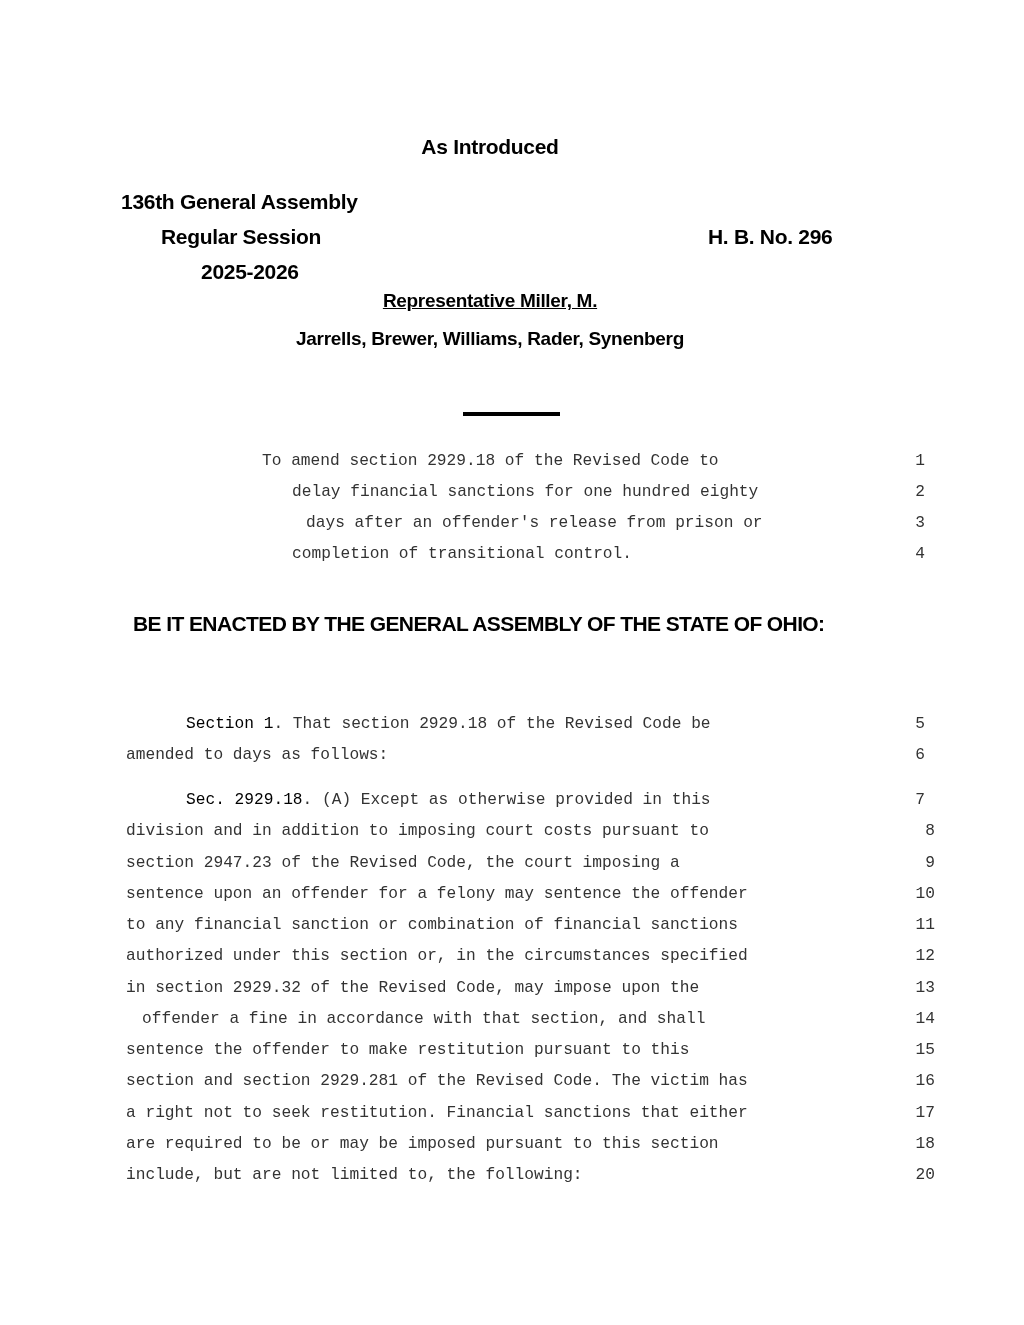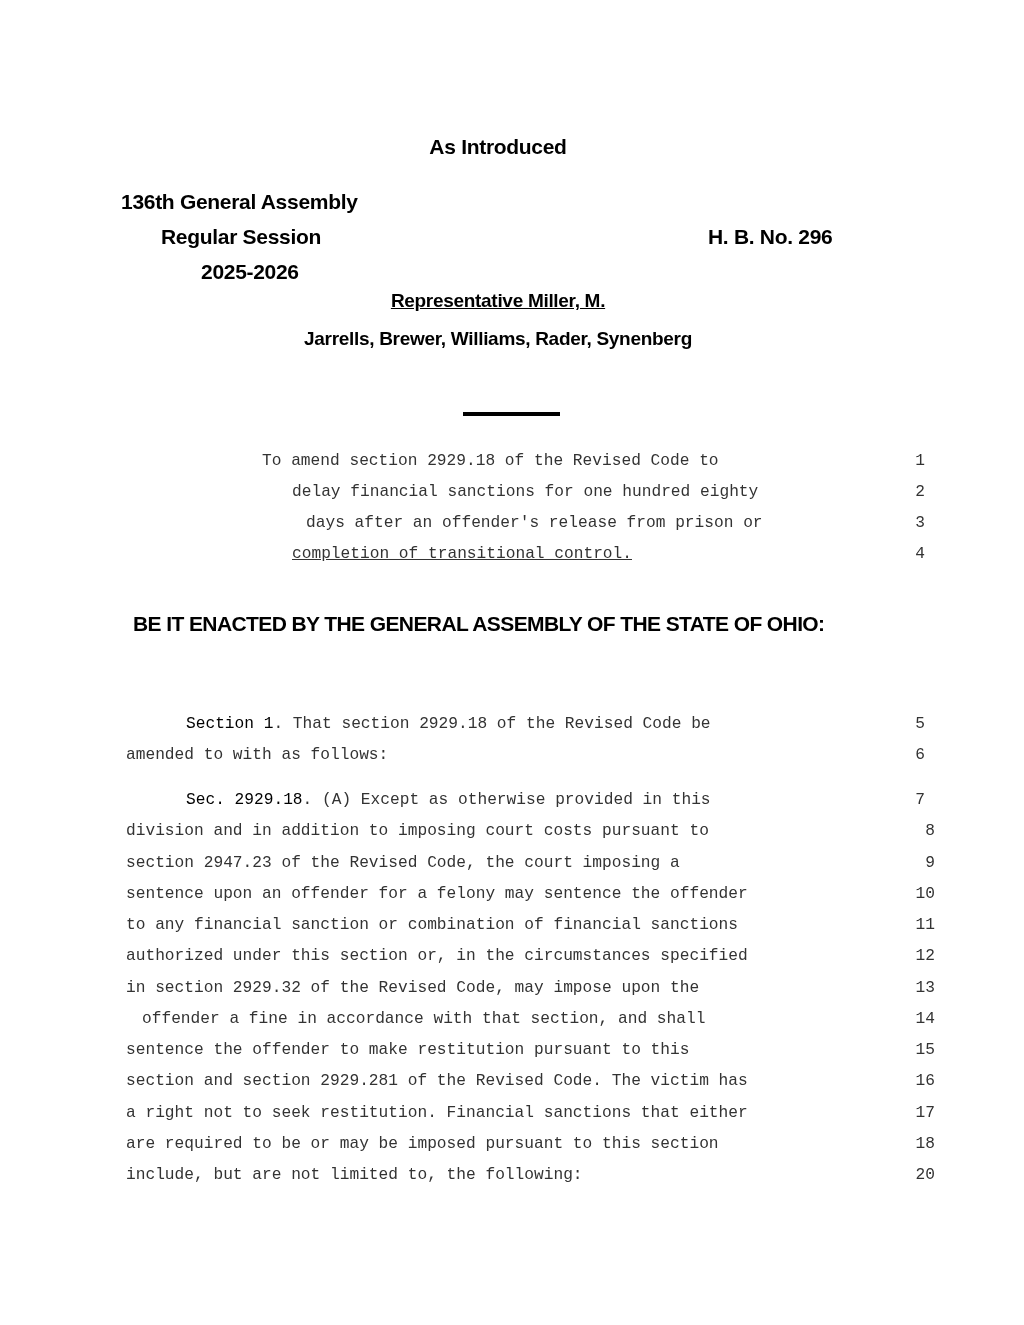--- a/index.html
+++ b/index.html
@@ -14,21 +14,21 @@
       overflow: hidden;
       color: #000000;
     }
     .sans {
       font-family: "Liberation Sans", sans-serif;
       font-weight: bold;
       font-size: 21px;
       letter-spacing: -0.3px;
     }
     .abs { position: absolute; white-space: nowrap; }
-    .center { left: 8px; width: 980px; text-align: center; }
+    .center { left: 0; width: 980px; text-align: center; }
 
     #status { top: 135px; }
     #assembly { left: 121px; top: 190px; }
     #session { left: 161px; top: 225px; text-align: center; }
     #years { left: 201px; top: 260px; }
     #billno { left: 708px; top: 225px; }
     #sponsor { top: 290px; font-size: 19px; text-decoration: underline; }
     #cosponsors { top: 327px; font-size: 19px; line-height: 24px; }
 
     #divider {
@@ -89,31 +89,31 @@
 <div>
   <div class="line mono" style="left:262px; top:451px;">To amend section 2929.18 of the Revised Code to</div>
   <div class="lnum mono" style="left:885px; top:451px;">1</div>
 
   <div class="line mono" style="left:292px; top:482px;">delay financial sanctions for one hundred eighty</div>
   <div class="lnum mono" style="left:885px; top:482px;">2</div>
 
   <div class="line mono" style="left:306px; top:513px;">days after an offender's release from prison or</div>
   <div class="lnum mono" style="left:885px; top:513px;">3</div>
 
-  <div class="line mono" style="left:292px; top:544px;text-decoration:underline;">completion of transitional control.</div>
+  <div class="line mono" style="left:292px; top:544px;">completion of transitional control.</div>
   <div class="lnum mono" style="left:885px; top:544px;">4</div>
 </div>
 
 <div id="enacting" class="abs sans">BE IT ENACTED BY THE GENERAL ASSEMBLY OF THE STATE OF OHIO:</div>
 
 <div>
   <div class="line mono" style="left:186px; top:714px;"><span class="bold-mono">Section 1</span><span>. That section 2929.18 of the Revised Code be</span></div>
   <div class="lnum mono" style="left:885px; top:714px;">5</div>
 
-  <div class="line mono" style="left:126px; top:745px;">amended to with as follows:</div>
+  <div class="line mono" style="left:126px; top:745px;">amended to days as follows:</div>
   <div class="lnum mono" style="left:885px; top:745px;">6</div>
 </div>
 
 <div id="sec-body">
   <div class="line mono" style="left:186px; top:790px;"><span class="bold-mono">Sec. 2929.18</span><span>. (A) Except as otherwise provided in this</span></div>
   <div class="lnum mono" style="left:885px; top:790px;">7</div>
 <div class="line mono" style="left: 126px; top: 821px;">division and in addition to imposing court costs pursuant to</div>
     <div class="lnum mono" style="left: 895px; top: 821px;">8</div>
     <div class="line mono" style="left: 126px; top: 853px;">section 2947.23 of the Revised Code, the court imposing a</div>
     <div class="lnum mono" style="left: 895px; top: 853px;">9</div>

